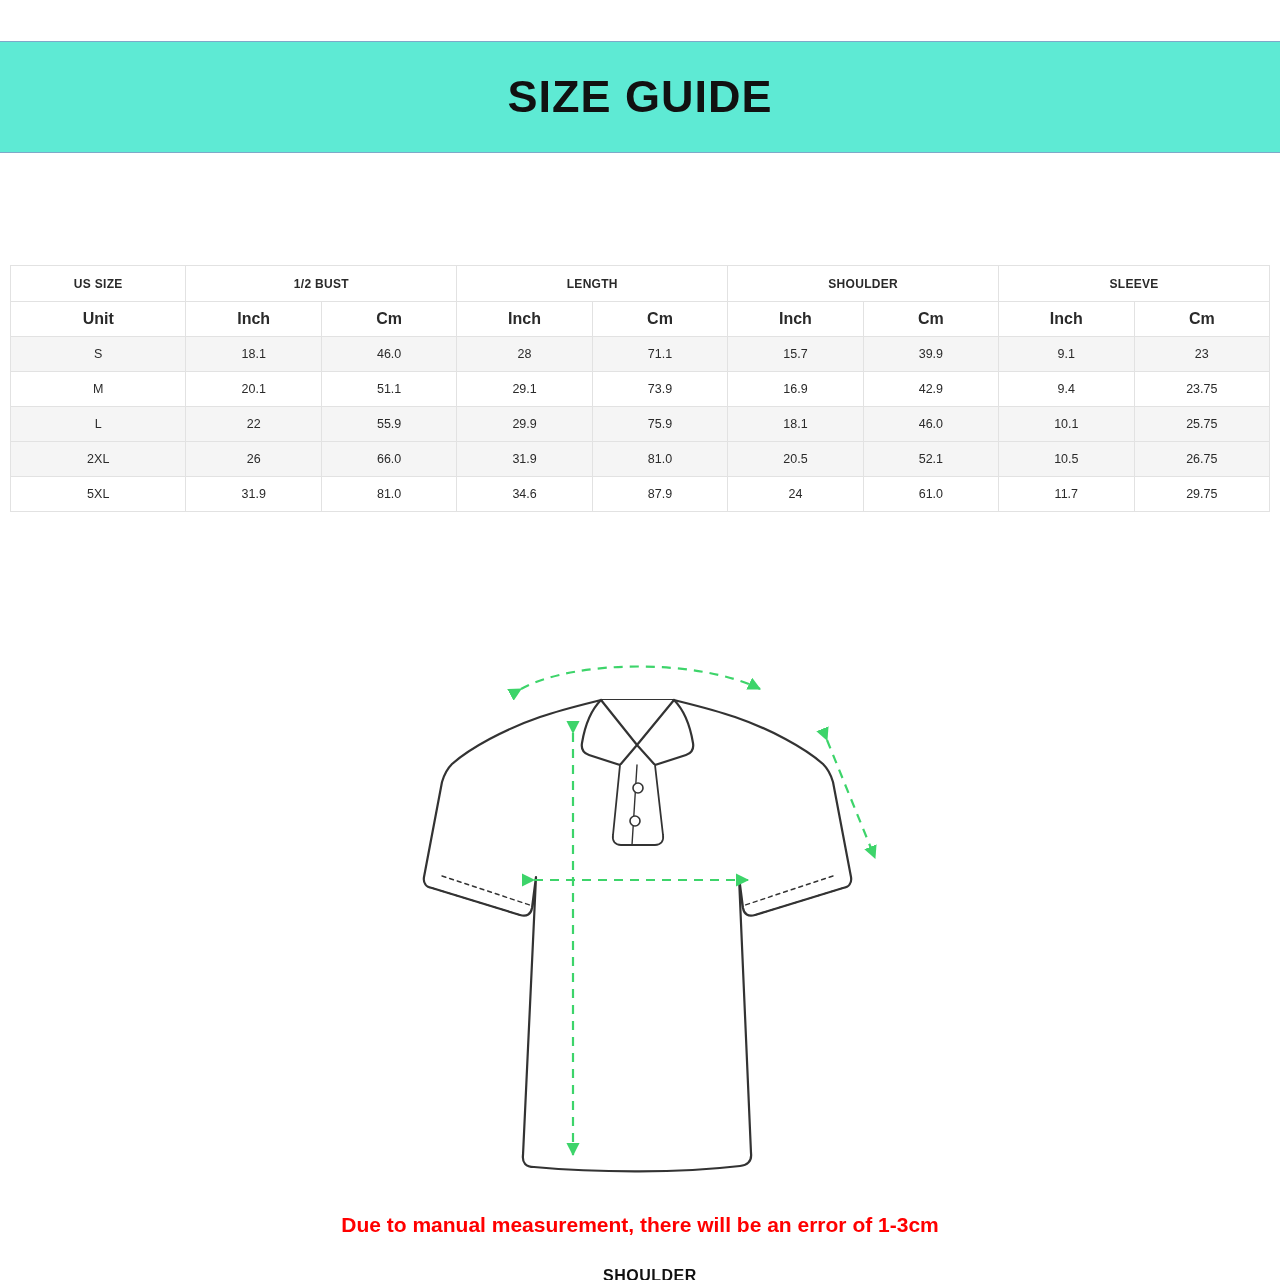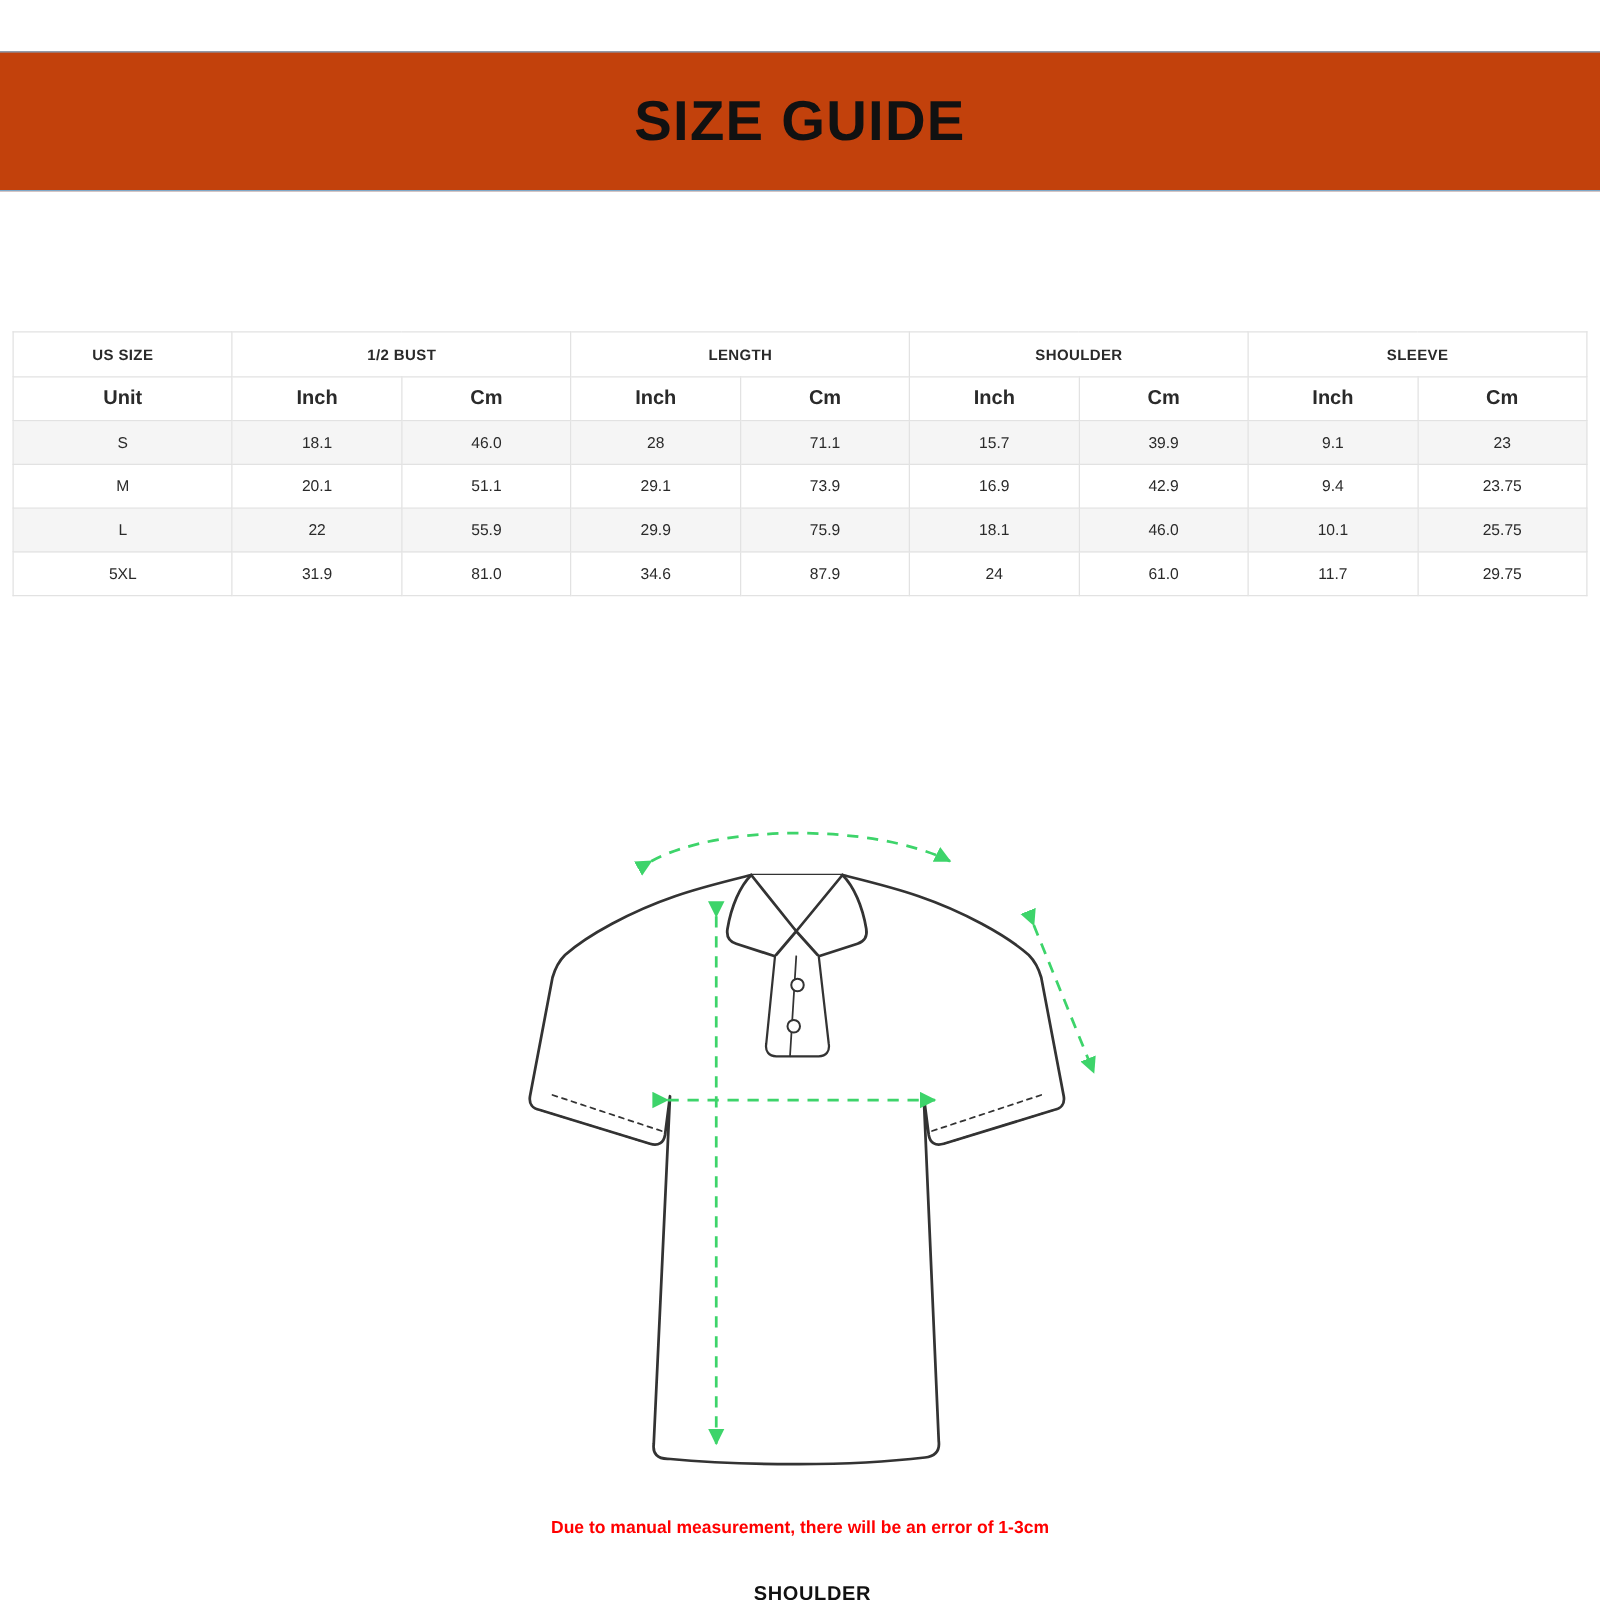--- a/index.html
+++ b/index.html
@@ -16,21 +16,21 @@
     overflow: hidden;
   }
 
   
   .banner {
     position: absolute;
     left: 0;
     top: 41px;
     width: 1280px;
     height: 110px;
-    background: #c2410c;
+    background: #5eead4;
     border-top: 1px solid #7fa8c9;
     border-bottom: 1px solid #7fa8c9;
     display: flex;
     align-items: center;
     justify-content: center;
   }
   .banner-title {
     font-size: 45px;
     font-weight: bold;
     letter-spacing: 1px;
@@ -94,21 +94,21 @@
   .label-shoulder { left: 603px; top: 642px; font-size: 16px; }
 
   
   .note {
     position: absolute;
     left: 0;
     top: 1213px;
     width: 1280px;
     text-align: center;
     color: #ff0000;
-    font-size: 14px;
+    font-size: 21px;
     font-weight: bold;
   }
 </style>
 </head>
 <body>
 
 <div class="banner">
   <div class="banner-title">SIZE GUIDE</div>
 </div>
 
@@ -177,20 +177,31 @@
         <td>55.9</td>
         <td>29.9</td>
         <td>75.9</td>
         <td>18.1</td>
         <td>46.0</td>
         <td>10.1</td>
         <td>25.75</td>
       </tr>
 
 
+      <tr class="alt">
+        <td>2XL</td>
+        <td>26</td>
+        <td>66.0</td>
+        <td>31.9</td>
+        <td>81.0</td>
+        <td>20.5</td>
+        <td>52.1</td>
+        <td>10.5</td>
+        <td>26.75</td>
+      </tr>
 
 
 
       <tr>
         <td>5XL</td>
         <td>31.9</td>
         <td>81.0</td>
         <td>34.6</td>
         <td>87.9</td>
         <td>24</td>

